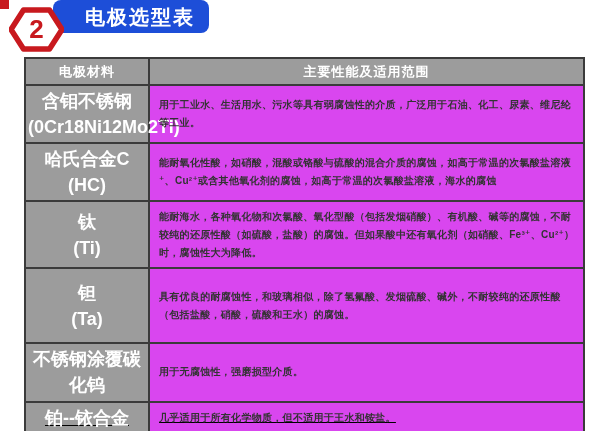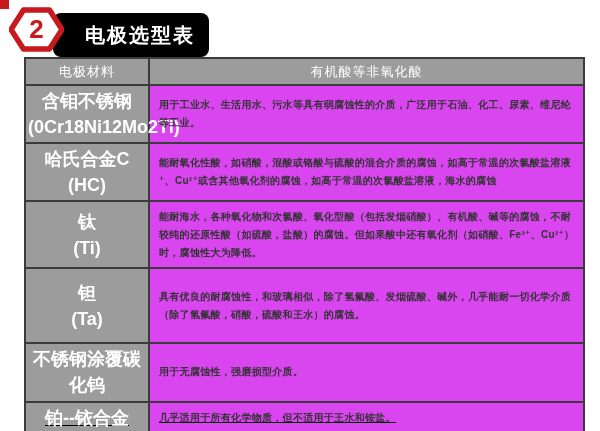--- a/index.html
+++ b/index.html
@@ -8,23 +8,23 @@
     position: relative;
     font-family: "Liberation Sans", "DejaVu Sans", sans-serif;
   }
 
   
   .corner-square {
     position: absolute; left: 0; top: 0;
     width: 9px; height: 9px; background: #c8191e;
   }
   .title-ribbon {
-    position: absolute; left: 53px; top: 13px;
-    width: 156px; height: 44px;
-    background: #000000;
+    position: absolute; left: 53px; top: 0;
+    width: 156px; height: 33px;
+    background: #1d4ed8;
     border-radius: 8px;
     z-index: 1;
     display: flex; align-items: center; justify-content: center;
     padding-left: 18px;
   }
   .title-ribbon .title-text {
     color: #ffffff; font-size: 20px; font-weight: bold;
     letter-spacing: 2px; line-height: 1;
   }
   .hex-badge {
@@ -45,21 +45,21 @@
   }
   table.sel-table {
     width: 100%; border-collapse: collapse; table-layout: fixed;
   }
   .sel-table th, .sel-table td {
     border: 2px solid #3b3b3b;
   }
   .sel-table col.c-mat { width: 124px; }
   .sel-table thead th {
     background: #9c9c9c; color: #ffffff;
-    font-size: 13px; font-weight: normal;
+    font-size: 13px; font-weight: bold;
     height: 27px; text-align: center;
     letter-spacing: 1px;
   }
   .sel-table td.material {
     background: #9c9c9c; color: #ffffff;
     text-align: center; vertical-align: middle;
     font-size: 18px; font-weight: bold;
     line-height: 1.45; padding: 2px;
   }
   .sel-table td.material .mat-sub { display: block; font-weight: bold; }
@@ -98,21 +98,21 @@
 
 <div class="table-wrap">
   <table class="sel-table">
     <colgroup>
         <col class="c-mat">
         <col>
       </colgroup>
     <thead>
       <tr>
         <th>电极材料</th>
-        <th>有机酸等非氧化酸</th>
+        <th>主要性能及适用范围</th>
       </tr>
     </thead>
     <tbody>
   <tr>
     <td class="material">
       <span class="mat-name">含钼不锈钢</span>
       <span class="mat-sub">(0Cr18Ni12Mo2Ti)</span>
     </td>
     <td class="desc">用于工业水、生活用水、污水等具有弱腐蚀性的介质，广泛用于石油、化工、尿素、维尼纶等工业。</td>
   </tr>
@@ -132,21 +132,21 @@
       <span class="mat-sub">(Ti)</span>
     </td>
     <td class="desc">能耐海水，各种氧化物和次氯酸、氧化型酸（包括发烟硝酸）、有机酸、碱等的腐蚀，不耐较纯的还原性酸（如硫酸，盐酸）的腐蚀。但如果酸中还有氧化剂（如硝酸、Fe³⁺、Cu²⁺）时，腐蚀性大为降低。</td>
   </tr>
 
   <tr>
     <td class="material">
       <span class="mat-name">钽</span>
       <span class="mat-sub">(Ta)</span>
     </td>
-    <td class="desc">具有优良的耐腐蚀性，和玻璃相似，除了氢氟酸、发烟硫酸、碱外，几乎能耐一切化学介质（除了氢氟酸，硝酸，硫酸和王水）的腐蚀。</td>
+    <td class="desc">具有优良的耐腐蚀性，和玻璃相似，除了氢氟酸、发烟硫酸、碱外，不耐较纯的还原性酸（包括盐酸，硝酸，硫酸和王水）的腐蚀。</td>
   </tr>
 
   <tr>
     <td class="material">
       <span class="mat-name">不锈钢涂覆碳化钨</span>
       
     </td>
     <td class="desc">用于无腐蚀性，强磨损型介质。</td>
   </tr>
 

